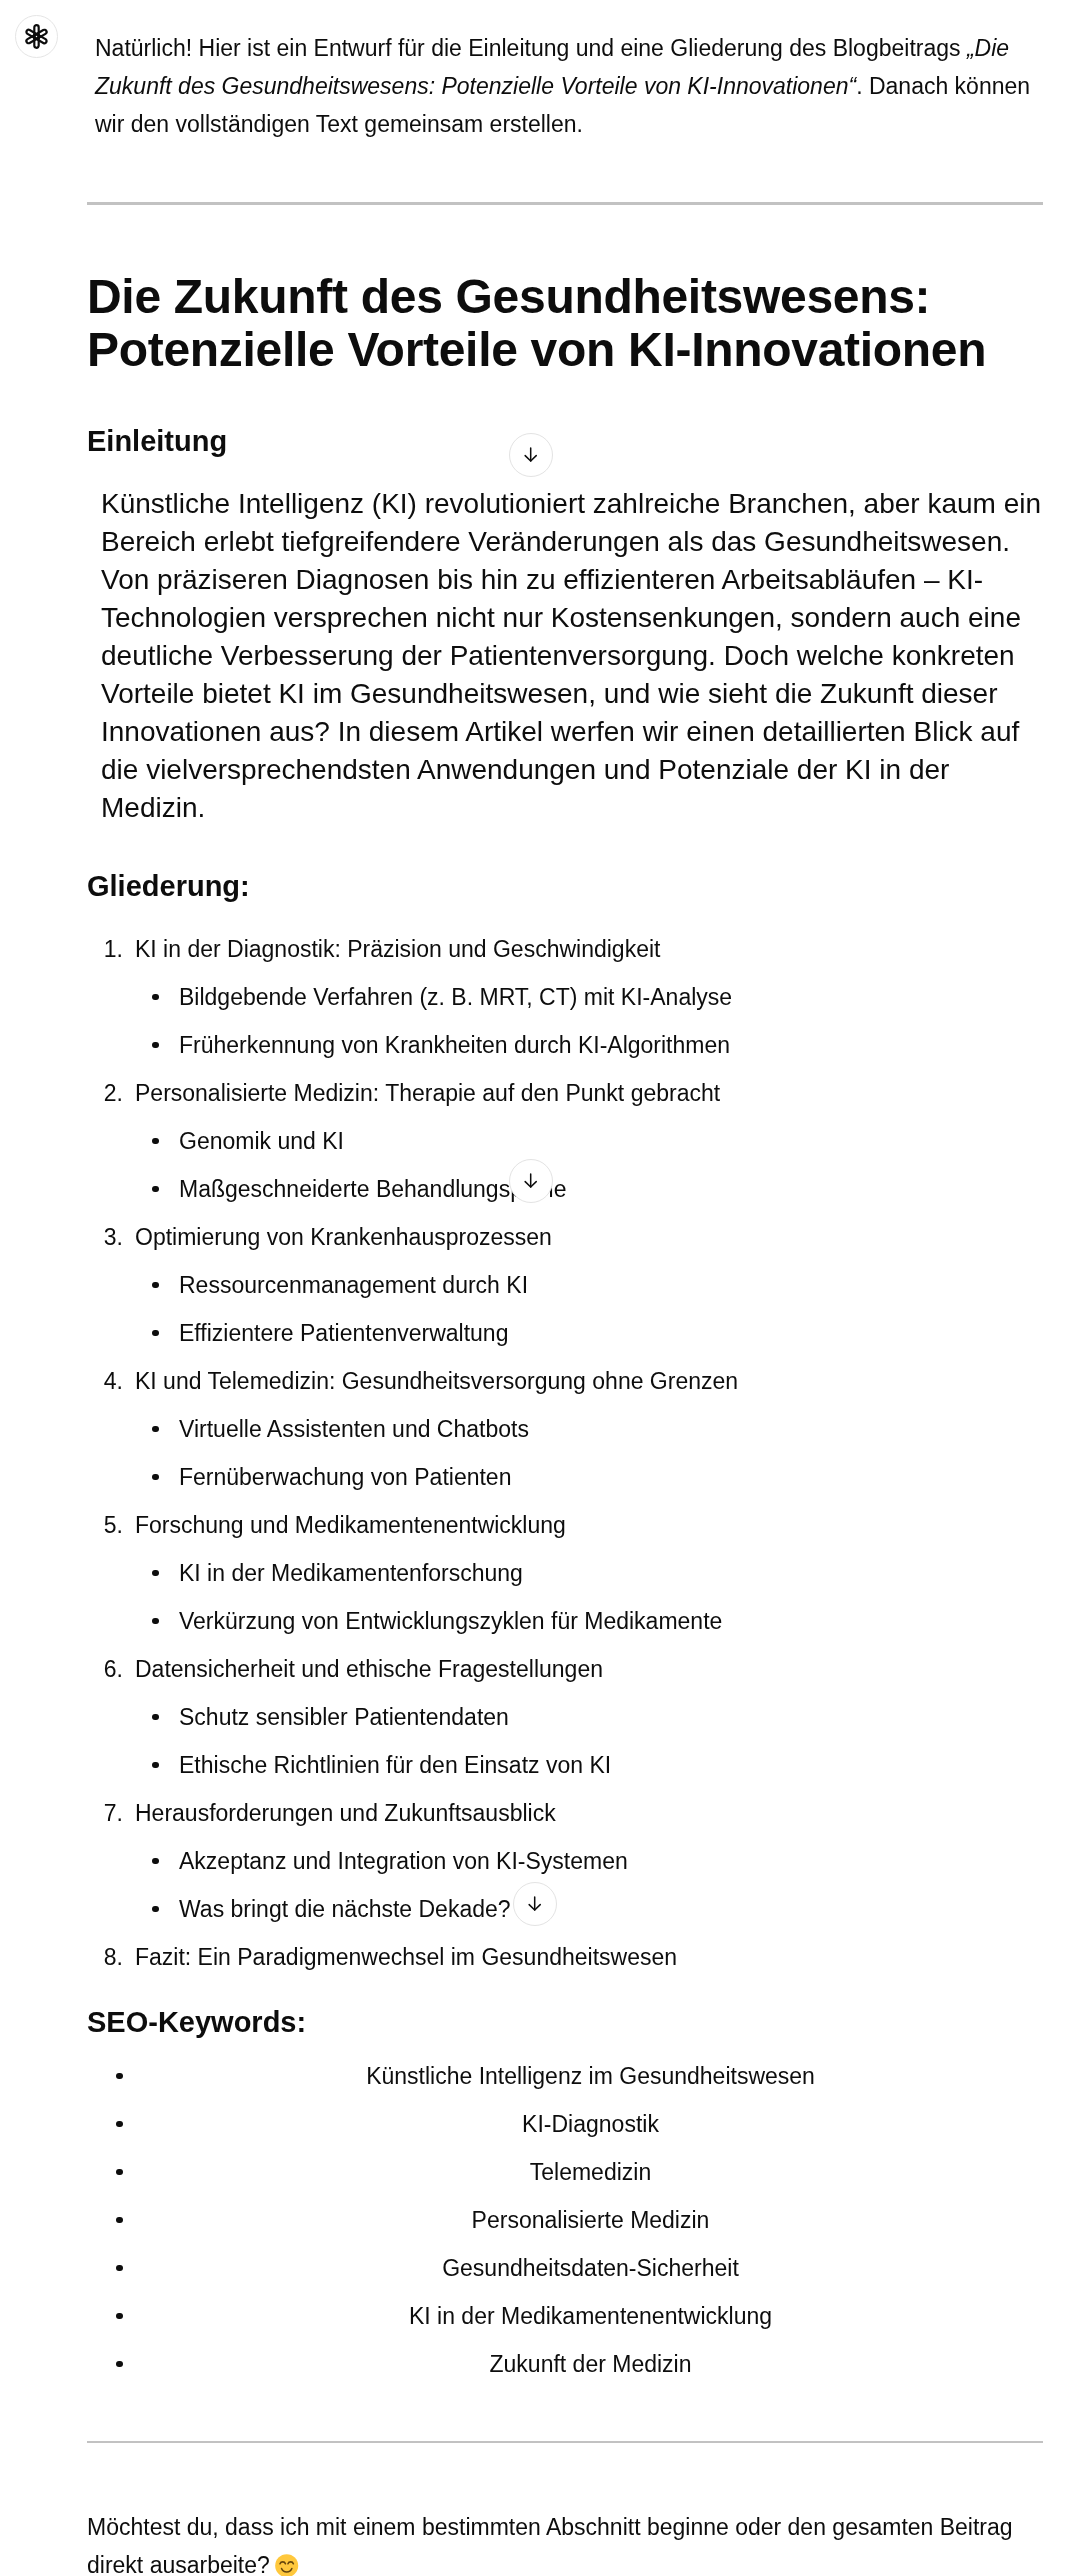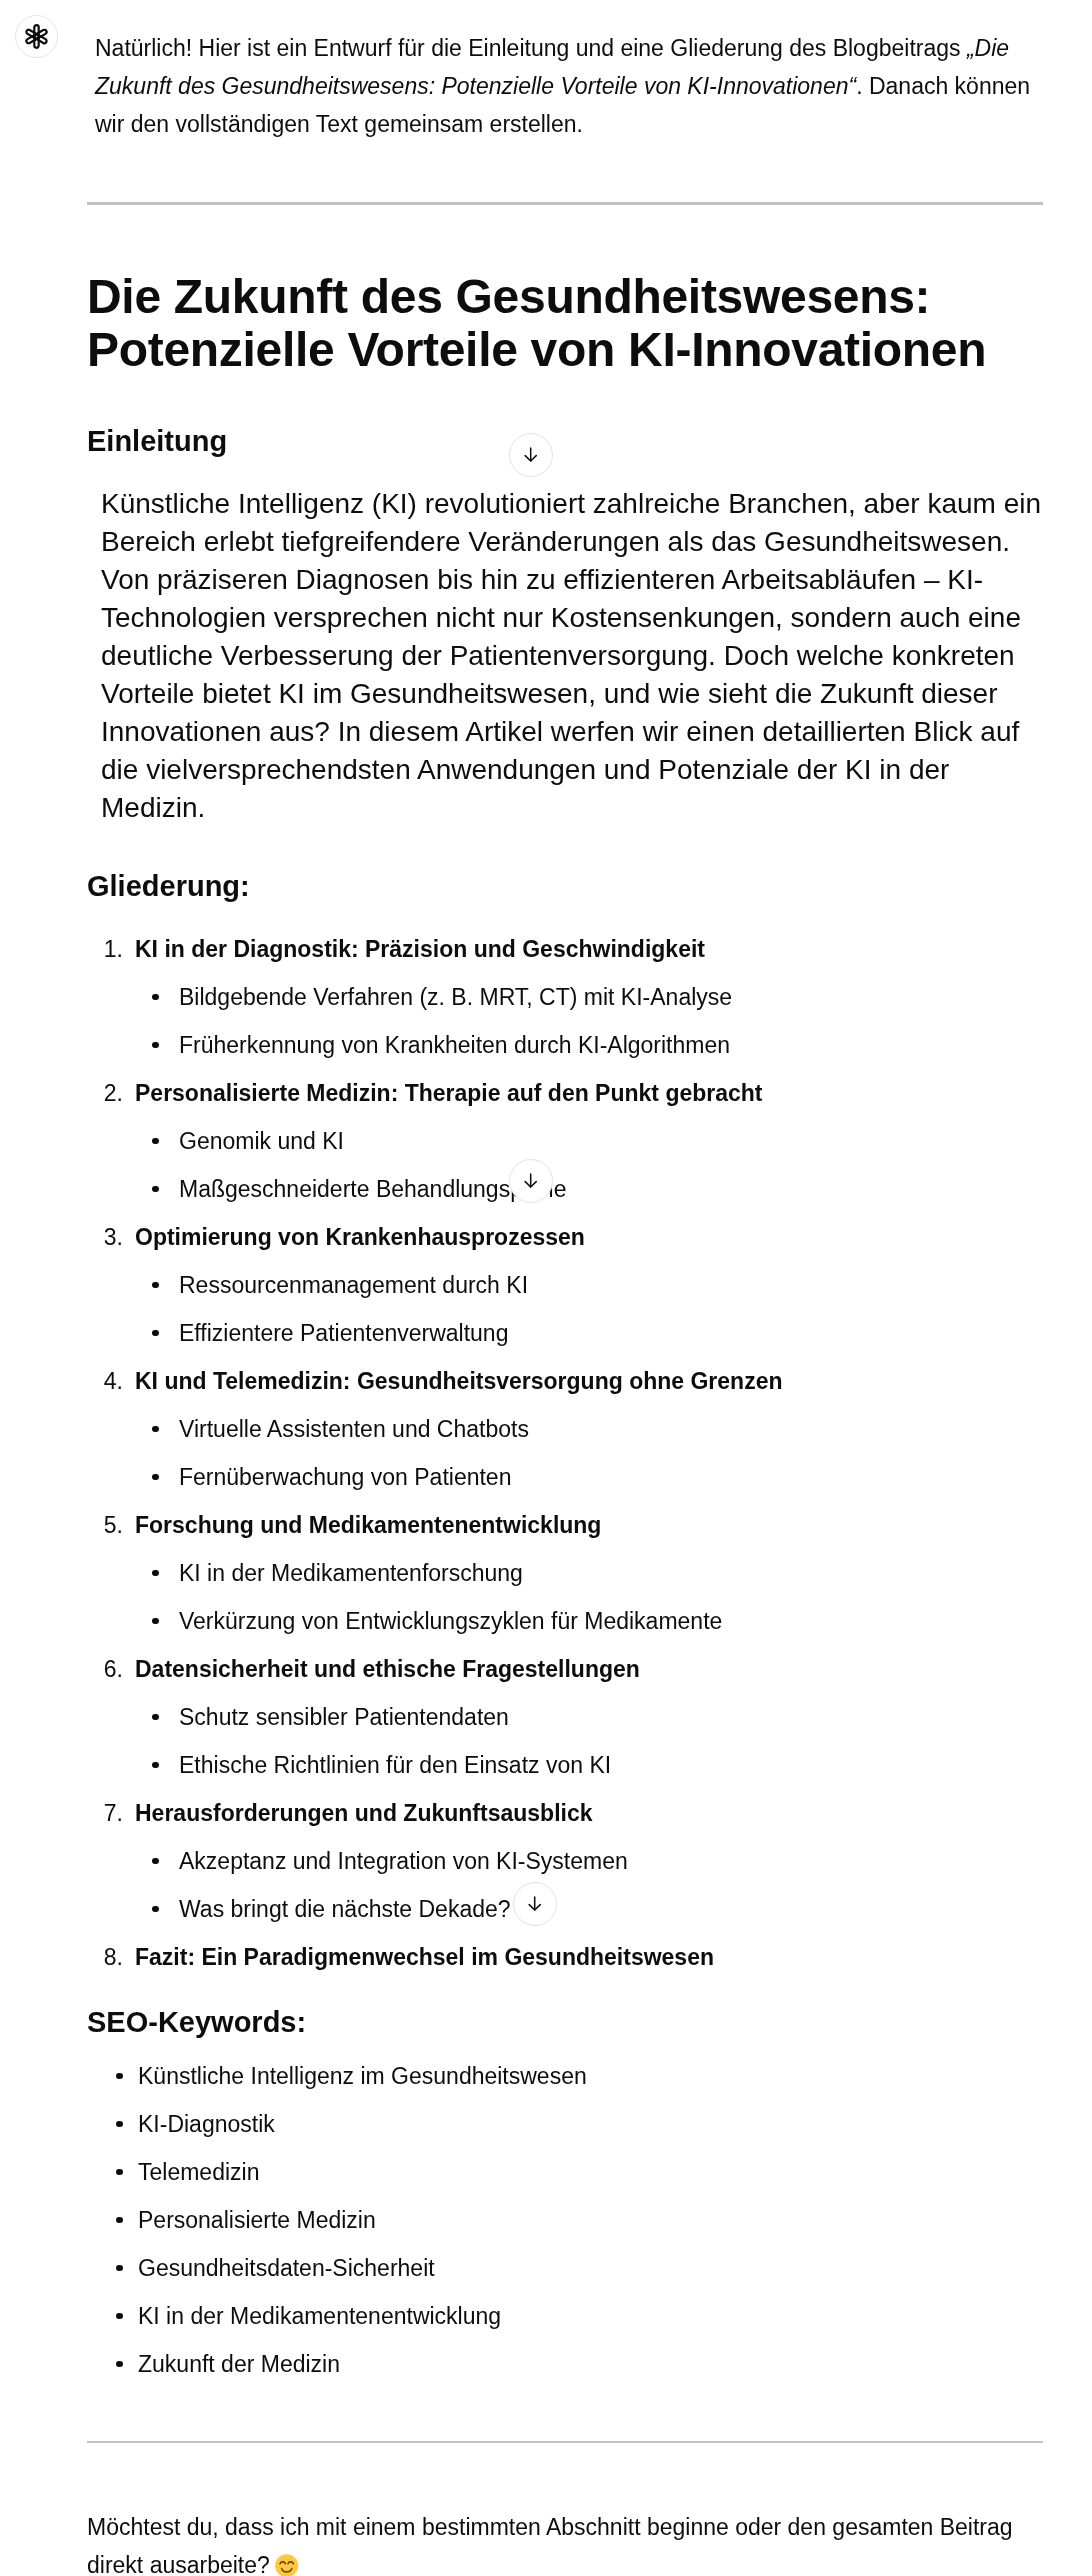--- a/index.html
+++ b/index.html
@@ -66,30 +66,30 @@
 
   .row {
     position: relative;
     font-size: 23px; line-height: 38px;
     margin-bottom: 10px;
   }
   .row:last-child { margin-bottom: 0; }
 
   .o-head { padding-left: 48px; }
   .o-num { position: absolute; left: 16.7px; top: 0; font-weight: normal; }
-  .o-title { font-weight: bold; }
+  .o-title { font-weight: normal; }
 
   .o-sub { padding-left: 92px; }
   .o-sub .dot {
     position: absolute; left: 65px; top: 16px;
     width: 6.7px; height: 6.7px; border-radius: 50%;
     background: #0d0d0d;
   }
 
-  .seo-item { padding-left: 51px; }
+  .seo-item { padding-left: 51px; text-align: center; }
   .seo-item .dot {
     position: absolute; left: 29px; top: 16px;
     width: 6.7px; height: 6.7px; border-radius: 50%;
     background: #0d0d0d;
   }
 
   p.closing-text {
     font-size: 23px; line-height: 38px;
     margin: 65px 0 0 0;
   }

